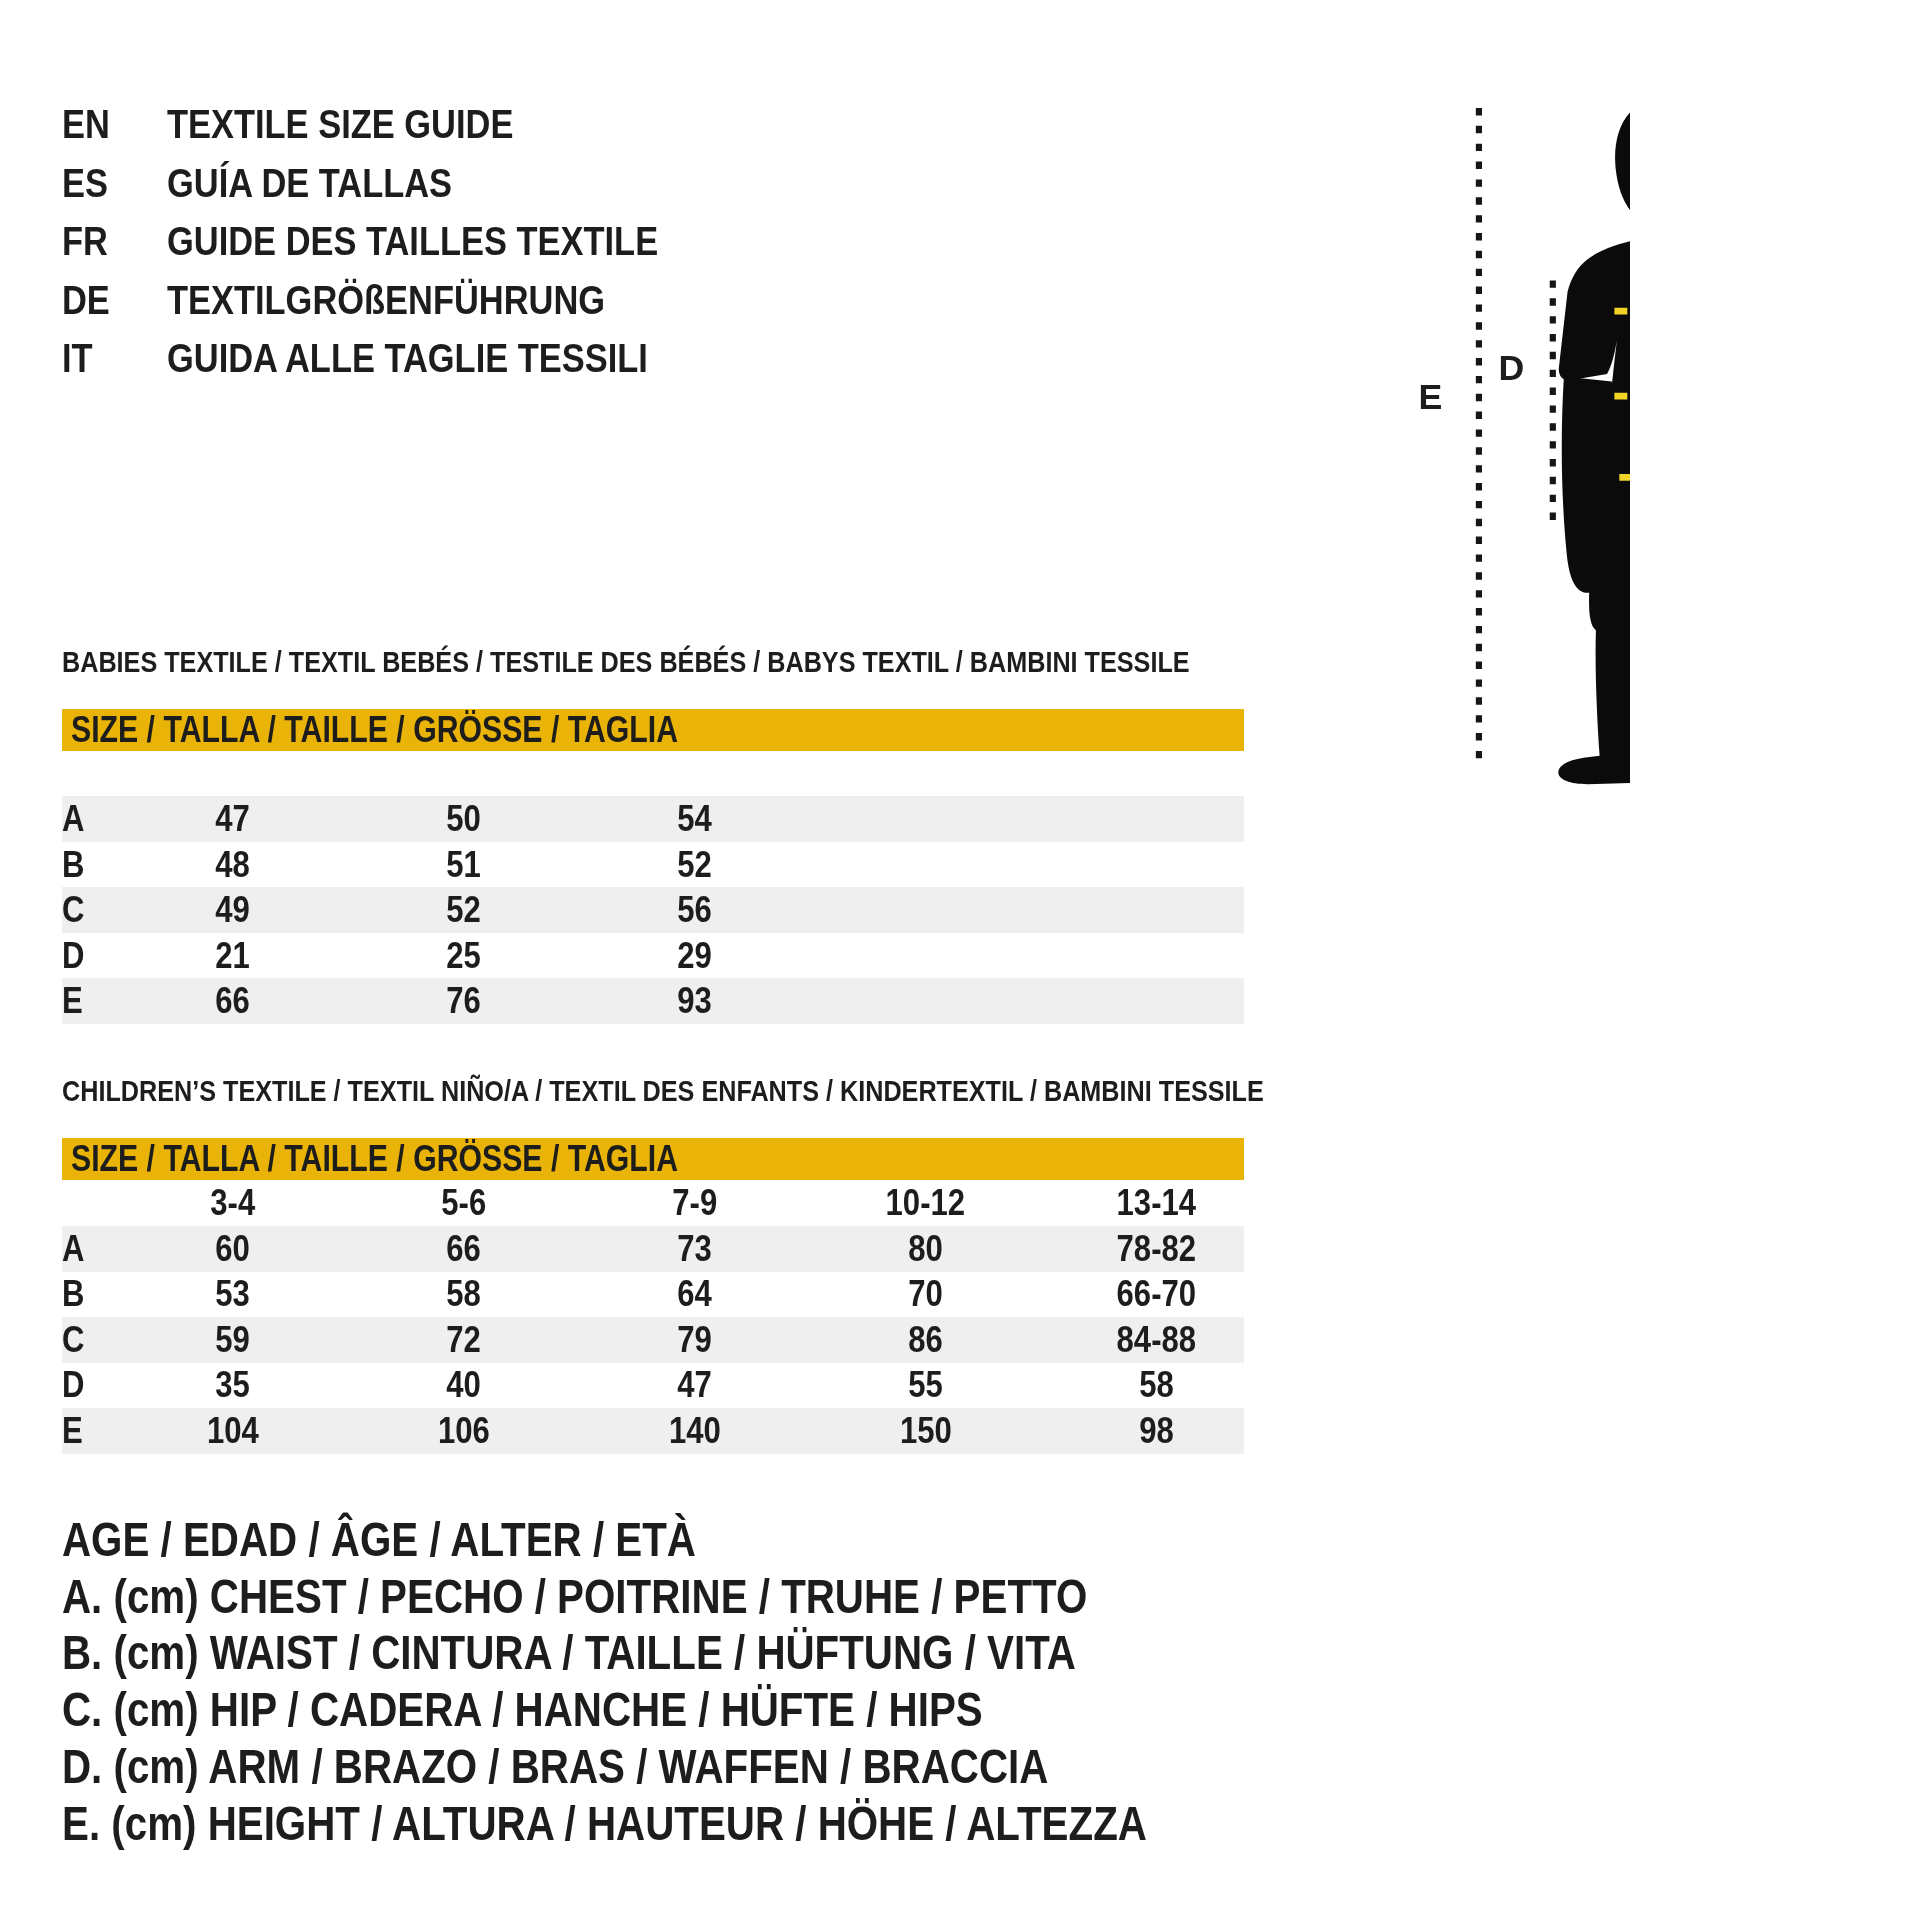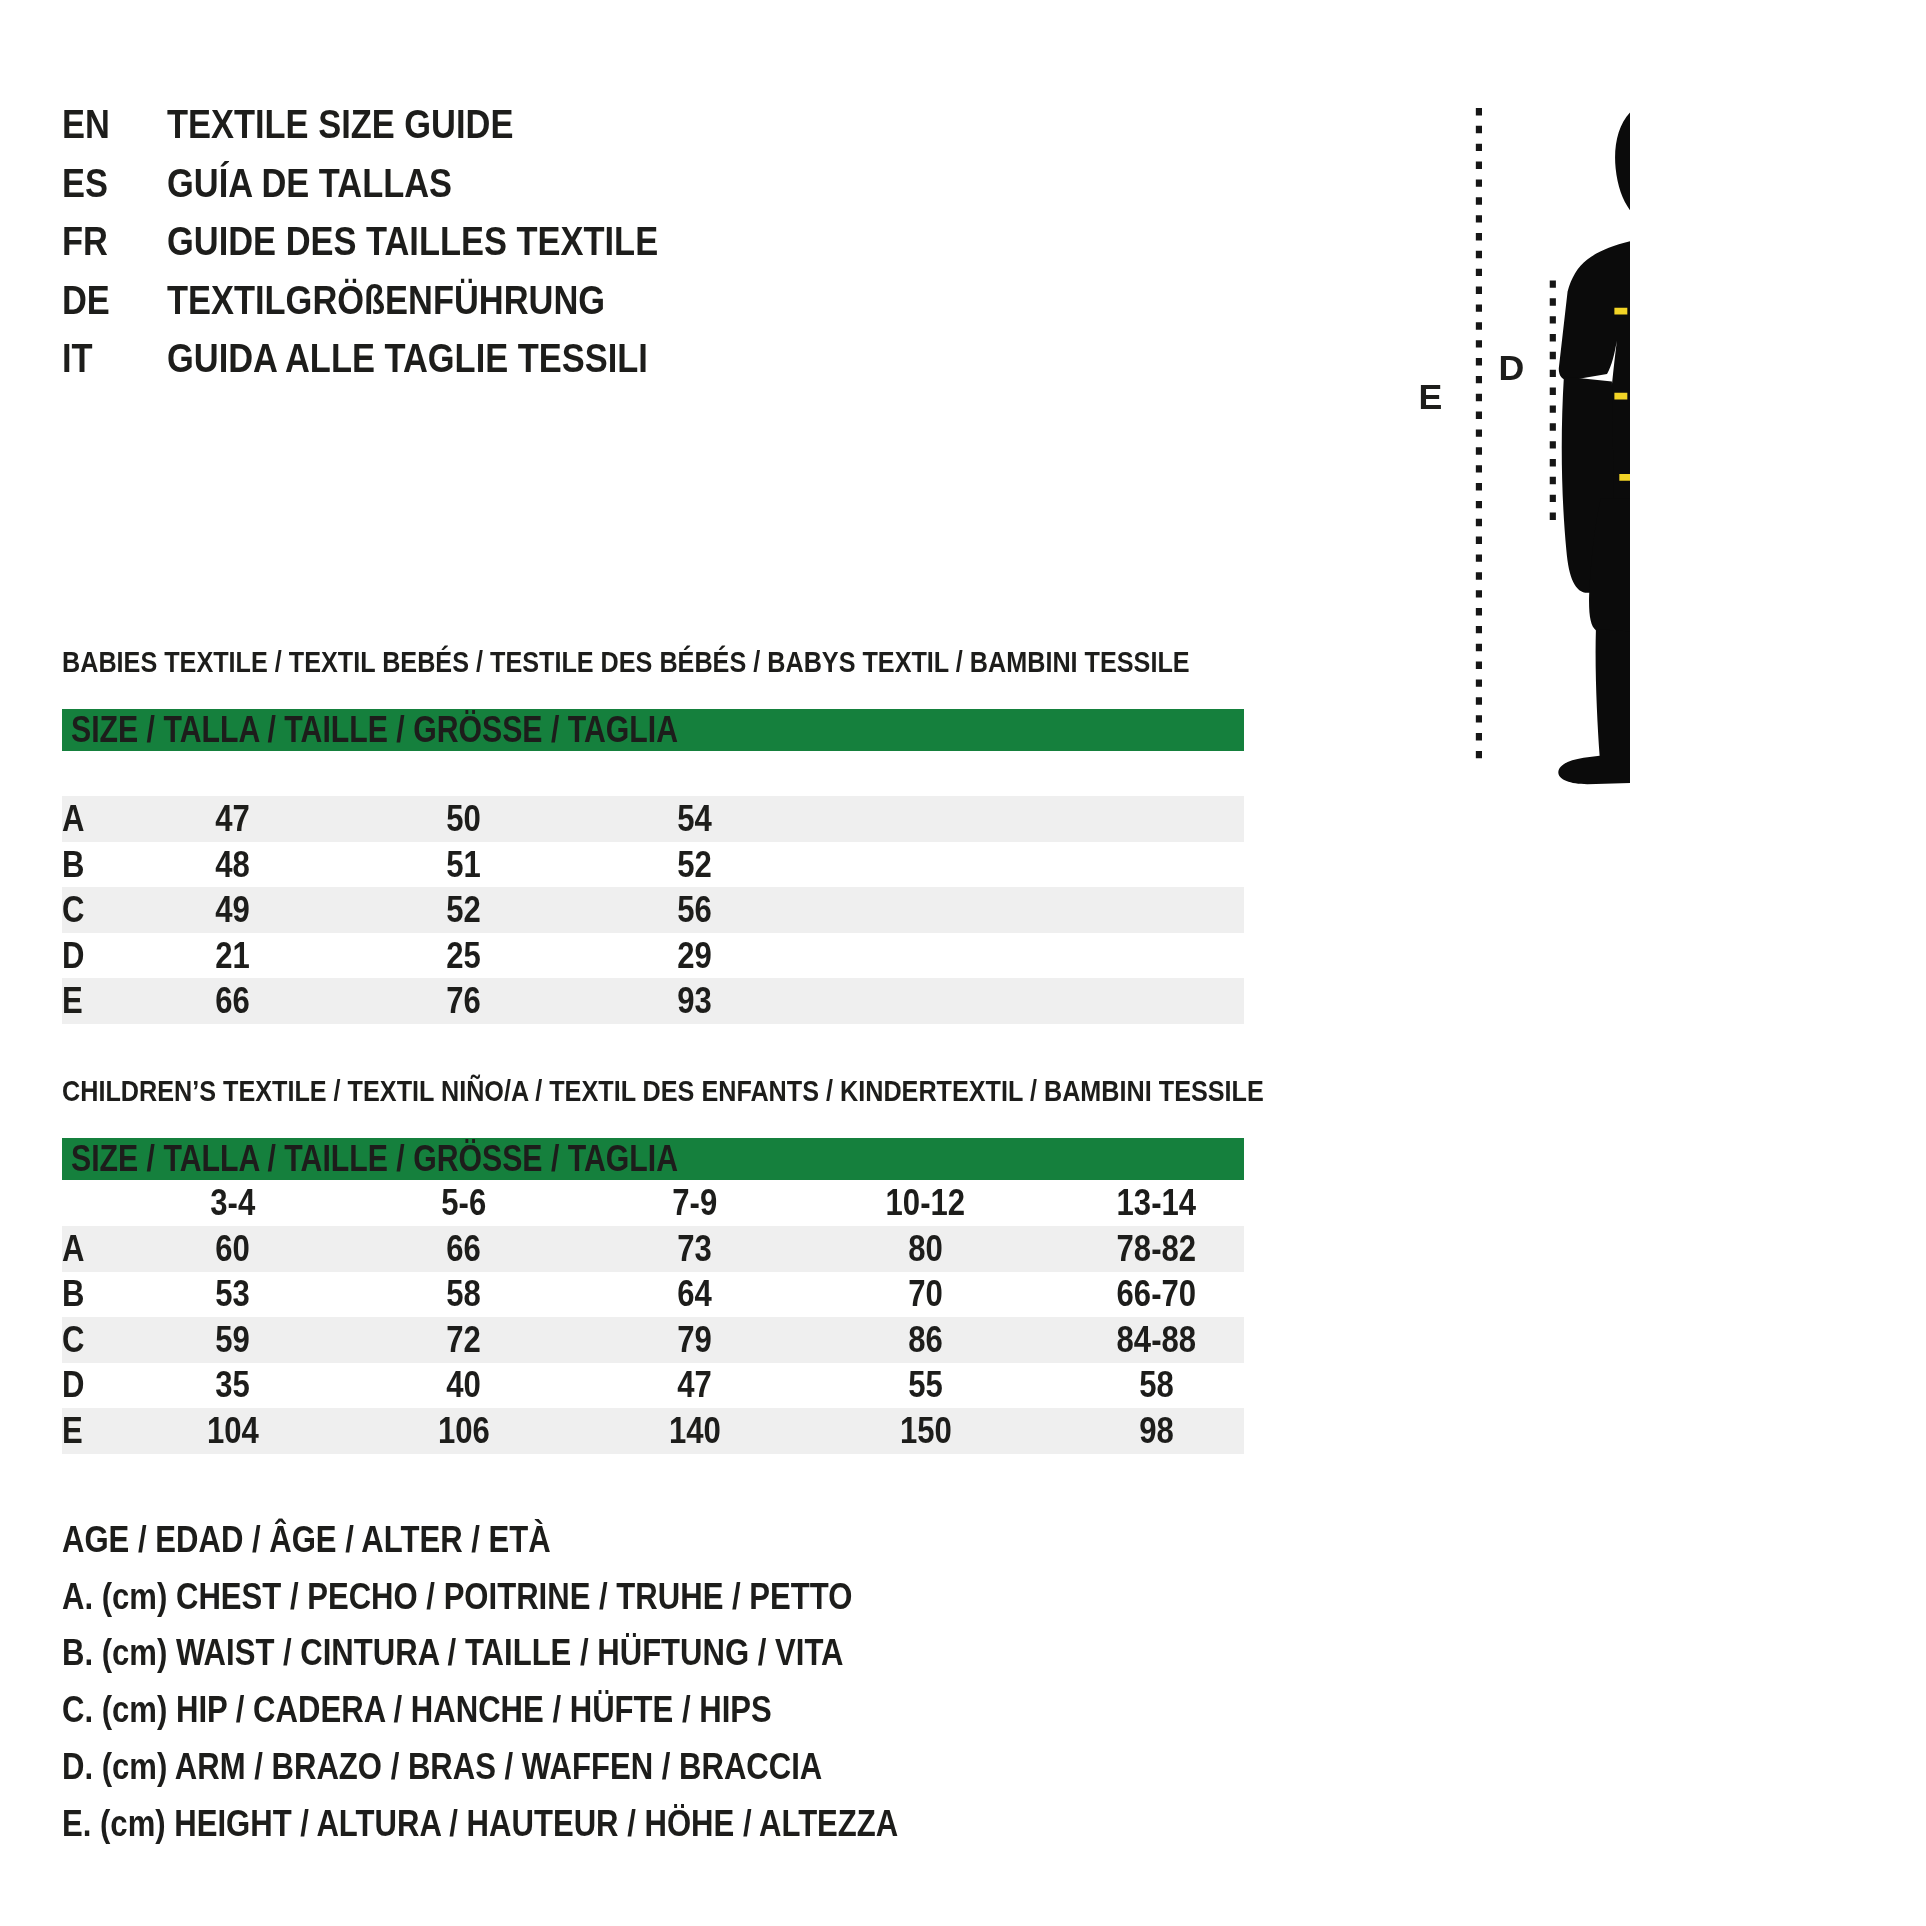--- a/index.html
+++ b/index.html
@@ -9,34 +9,34 @@
   .lo{transform-origin:0 50%;}
   
   .lang-row{position:absolute;left:0;width:986px;height:41px;line-height:41px;
             font-size:41px;font-weight:bold;}
   .lang-code{position:absolute;left:62px;top:0;}
   .lang-title{position:absolute;left:125px;top:0;margin-left:42px;}
   
   .sec-heading{position:absolute;left:62px;height:41px;line-height:41px;
                font-size:30px;font-weight:bold;text-align:right;}
   
-  .size-bar{position:absolute;left:62px;width:1182px;height:42px;background:#15803d;
+  .size-bar{position:absolute;left:62px;width:1182px;height:42px;background:#eab308;
             line-height:42px;font-size:36px;font-weight:bold;}
   .size-bar .txt{position:absolute;left:8.6px;top:0;}
   
   .trow{position:absolute;left:62px;width:1182px;height:46px;display:grid;
         align-items:center;font-size:37px;font-weight:bold;overflow:hidden;}
   .cols3{grid-template-columns:55px 231px 231px 231px;}
   .cols5{grid-template-columns:55px 231px 231px 231px 231px 231px;}
   .band{background:#efefef;}
   .rlabel{text-align:left;}
   .cell{text-align:center;}
   
   .legend-line{position:absolute;left:62px;height:39px;line-height:39px;
-               font-size:37px;font-weight:bold;}
+               font-size:48px;font-weight:bold;}
   
   .fig{position:absolute;left:1405px;top:92px;width:521px;height:702px;}
   .fig text{font-family:"Liberation Sans","DejaVu Sans",sans-serif;font-weight:bold;
             font-size:58px;fill:#1d1d1b;}
   .dotv{stroke:#161616;stroke-width:10;stroke-dasharray:12 17;fill:none;}
   .dashy{stroke:#f2d426;stroke-width:11;stroke-dasharray:21 15;fill:none;}
   .dashg{stroke:#b9b9b9;stroke-width:11;stroke-dasharray:16 14;fill:none;}
   .dashb{stroke:#1a1a1a;stroke-width:11;stroke-dasharray:17 15;fill:none;}
   .sil{fill:#0b0b0b;}
 </style>

